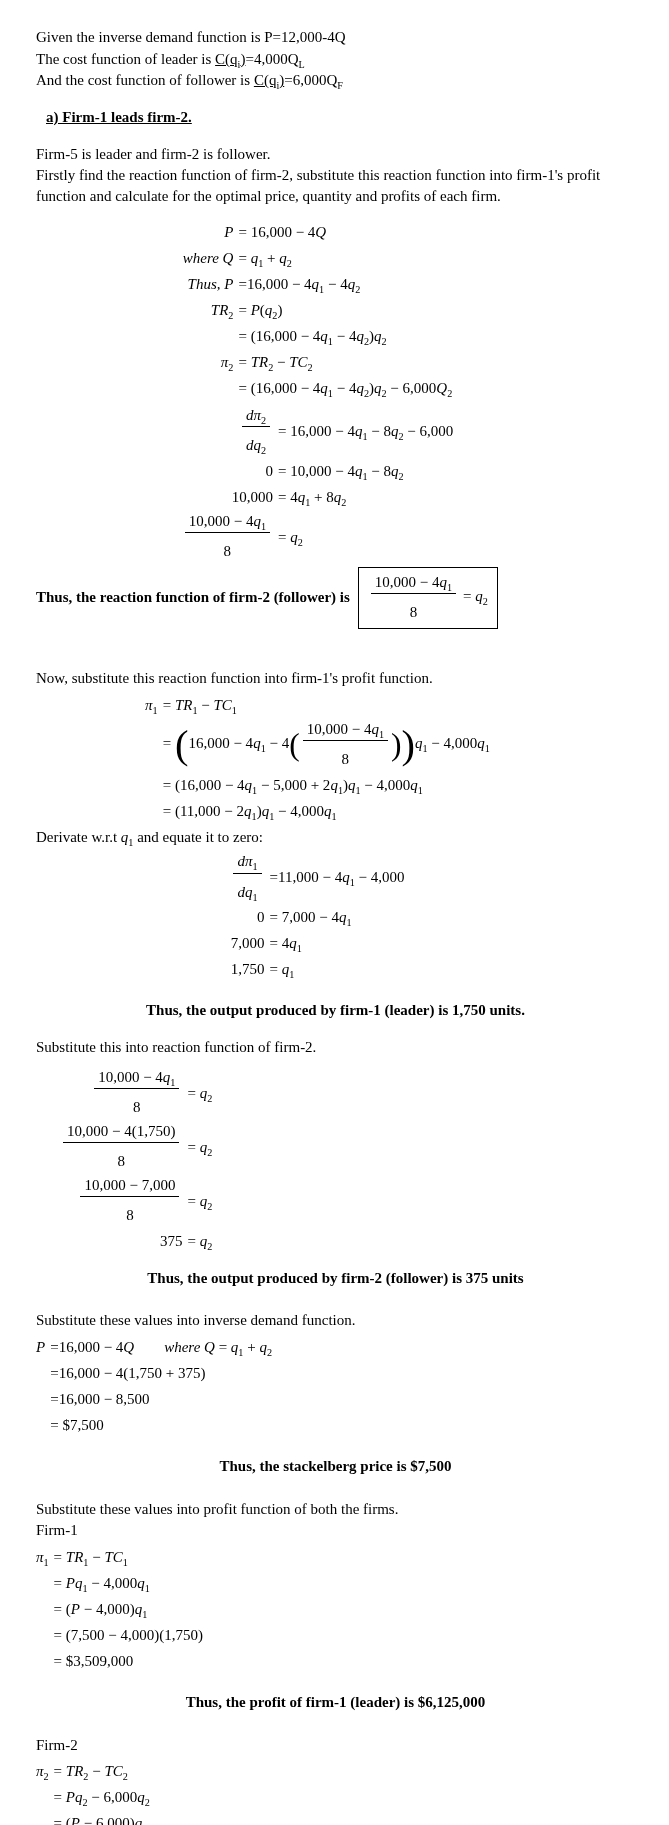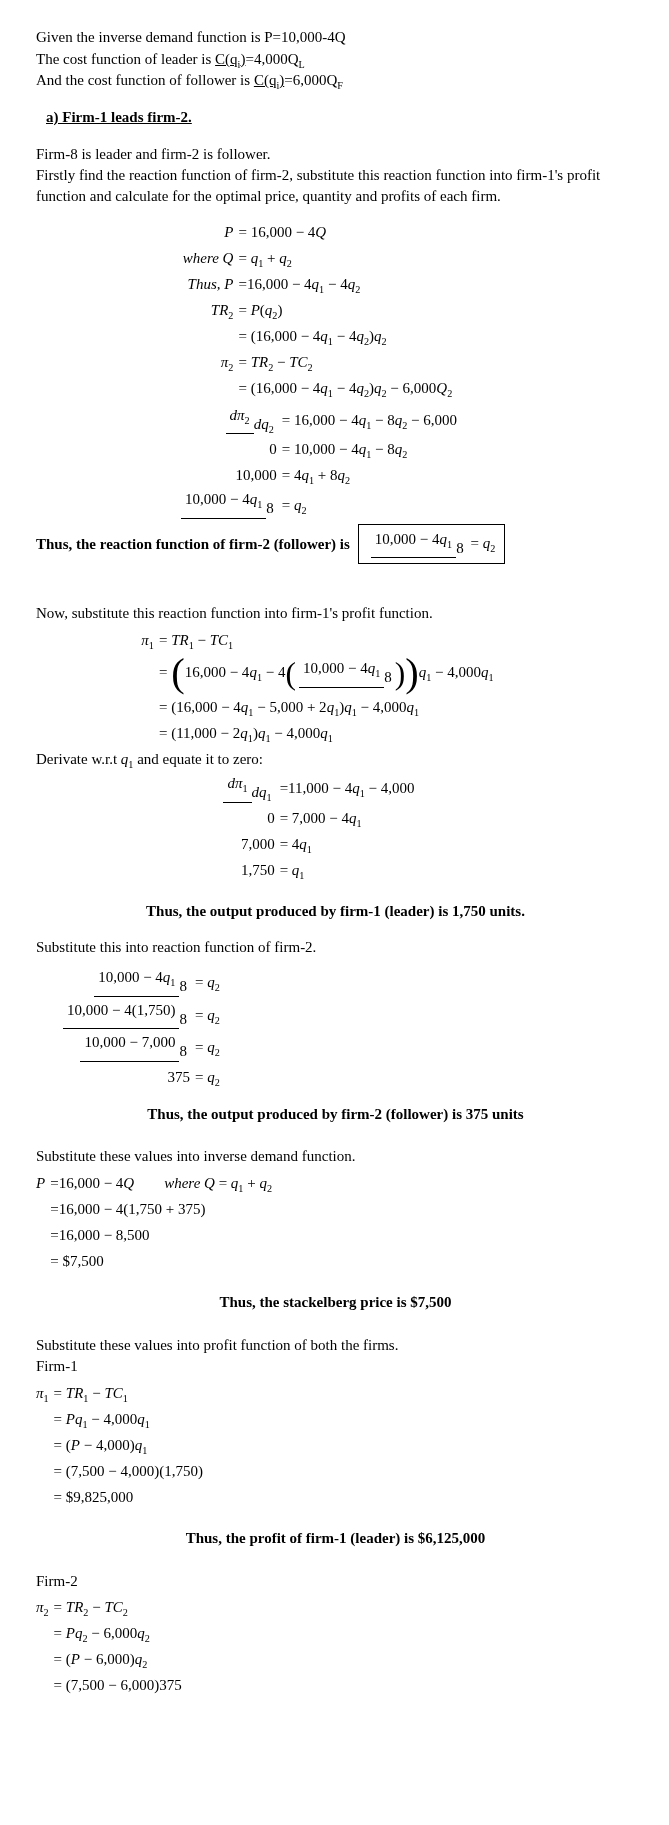--- a/index.html
+++ b/index.html
@@ -18,46 +18,46 @@
   }
   .math-group.center{margin-left:auto;margin-right:auto;transform:translateX(-18px);}
   .mg-l{text-align:right;line-height:26px;min-height:26px;padding-right:5px;}
   .mg-r{text-align:left;line-height:26px;min-height:26px;}
   .seg-r{}
   .seg-i{font-style:italic;}
   .seg-u{text-decoration:underline;}
   sub.seg-sub{font-size:0.68em;line-height:0;}
   .seg-sp{display:inline-block;}
   .frac{
-    display:inline-flex;flex-direction:row;vertical-align:middle;
+    display:inline-flex;flex-direction:column;vertical-align:middle;
     text-align:center;margin:2px 3px;line-height:1.3;
   }
   .frac-n{display:block;border-bottom:1px solid #000;padding:0 4px 1px;}
   .frac-d{display:block;padding-top:1px;margin-top:8px;}
   .seg-bp1{font-size:210%;vertical-align:middle;line-height:1;}
   .seg-bp2{font-size:270%;vertical-align:middle;line-height:1;}
   .boxline{display:flex;align-items:center;font-weight:bold;line-height:1.38;margin:2px 0;}
   .eqbox{
     display:inline-block;border:1px solid #000;padding:3px 9px;margin-left:8px;
     font-weight:normal;vertical-align:middle;line-height:1.3;
   }
   .spacer{width:100%;}
 </style>
 </head>
 <body>
 
 <div class="page">
   <div id="doc-body">
-      <div class="para"><span class="seg-r">Given the inverse demand function is P=10,000-4Q</span></div>
+      <div class="para"><span class="seg-r">Given the inverse demand function is P=12,000-4Q</span></div>
       <div class="para"><span class="seg-r">The cost function of leader is </span><span class="seg-u"><span class="seg-r">C(q</span><sub class="seg-sub">i</sub><span class="seg-r">)</span></span><span class="seg-r">=4,000Q</span><sub class="seg-sub">L</sub></div>
       <div class="para"><span class="seg-r">And the cost function of follower is </span><span class="seg-u"><span class="seg-r">C(q</span><sub class="seg-sub">i</sub><span class="seg-r">)</span></span><span class="seg-r">=6,000Q</span><sub class="seg-sub">F</sub></div>
       <div class="spacer" style="height: 14px;"></div>
       <div class="heading"><span class="seg-r">a) Firm-1 leads firm-2.</span></div>
       <div class="spacer" style="height: 14px;"></div>
-      <div class="para"><span class="seg-r">Firm-8 is leader and firm-2 is follower.</span></div>
+      <div class="para"><span class="seg-r">Firm-5 is leader and firm-2 is follower.</span></div>
       <div class="para"><span class="seg-r">Firstly find the reaction function of firm-2, substitute this reaction function into firm-1's profit function and calculate for the optimal price, quantity and profits of each firm.</span></div>
       <div class="spacer" style="height: 8px;"></div>
       <div class="math-group center">
         <div class="mg-l"><span class="seg-i">P</span></div>
         <div class="mg-r"><span class="seg-r">= 16,000 − 4</span><span class="seg-i">Q</span></div>
         <div class="mg-l"><span class="seg-i">where Q</span></div>
         <div class="mg-r"><span class="seg-r">= </span><span class="seg-i">q</span><sub class="seg-sub">1</sub><span class="seg-r"> + </span><span class="seg-i">q</span><sub class="seg-sub">2</sub></div>
         <div class="mg-l"><span class="seg-i">Thus, P</span></div>
         <div class="mg-r"><span class="seg-r">=16,000 − 4</span><span class="seg-i">q</span><sub class="seg-sub">1</sub><span class="seg-r"> − 4</span><span class="seg-i">q</span><sub class="seg-sub">2</sub></div>
         <div class="mg-l"><span class="seg-i">TR</span><sub class="seg-sub">2</sub></div>
@@ -167,21 +167,21 @@
       <div class="math-group left">
         <div class="mg-l"><span class="seg-i">π</span><sub class="seg-sub">1</sub></div>
         <div class="mg-r"><span class="seg-r">= </span><span class="seg-i">TR</span><sub class="seg-sub">1</sub><span class="seg-r"> − </span><span class="seg-i">TC</span><sub class="seg-sub">1</sub></div>
         <div class="mg-l"></div>
         <div class="mg-r"><span class="seg-r">= </span><span class="seg-i">Pq</span><sub class="seg-sub">1</sub><span class="seg-r"> − 4,000</span><span class="seg-i">q</span><sub class="seg-sub">1</sub></div>
         <div class="mg-l"></div>
         <div class="mg-r"><span class="seg-r">= (</span><span class="seg-i">P</span><span class="seg-r"> − 4,000)</span><span class="seg-i">q</span><sub class="seg-sub">1</sub></div>
         <div class="mg-l"></div>
         <div class="mg-r"><span class="seg-r">= (7,500 − 4,000)(1,750)</span></div>
         <div class="mg-l"></div>
-        <div class="mg-r"><span class="seg-r">= $9,825,000</span></div>
+        <div class="mg-r"><span class="seg-r">= $3,509,000</span></div>
       </div>
       <div class="spacer" style="height: 14px;"></div>
       <div class="boldline"><span class="seg-r">Thus, the profit of firm-1 (leader) is $6,125,000</span></div>
       <div class="spacer" style="height: 20px;"></div>
       <div class="para"><span class="seg-r">Firm-2</span></div>
       <div class="math-group left">
         <div class="mg-l"><span class="seg-i">π</span><sub class="seg-sub">2</sub></div>
         <div class="mg-r"><span class="seg-r">= </span><span class="seg-i">TR</span><sub class="seg-sub">2</sub><span class="seg-r"> − </span><span class="seg-i">TC</span><sub class="seg-sub">2</sub></div>
         <div class="mg-l"></div>
         <div class="mg-r"><span class="seg-r">= </span><span class="seg-i">Pq</span><sub class="seg-sub">2</sub><span class="seg-r"> − 6,000</span><span class="seg-i">q</span><sub class="seg-sub">2</sub></div>

